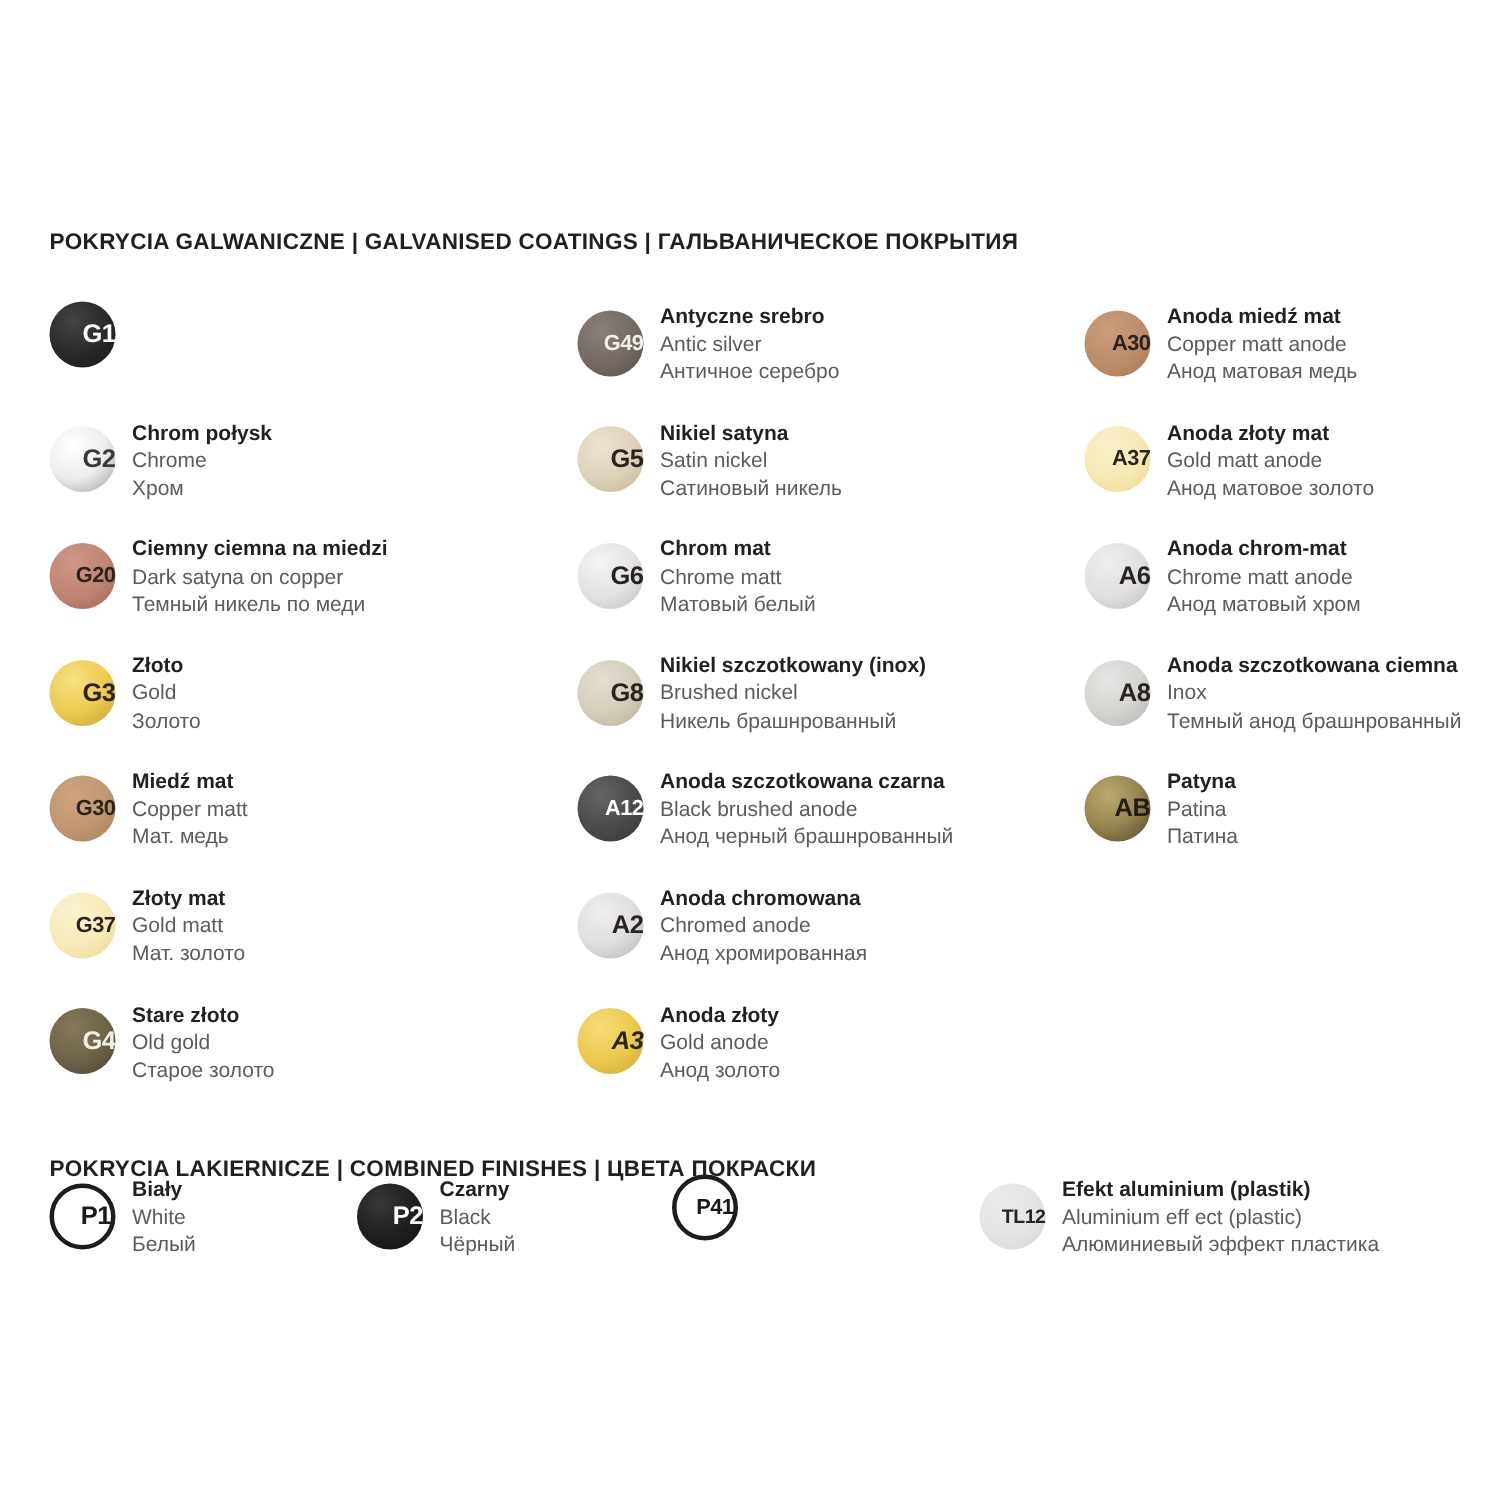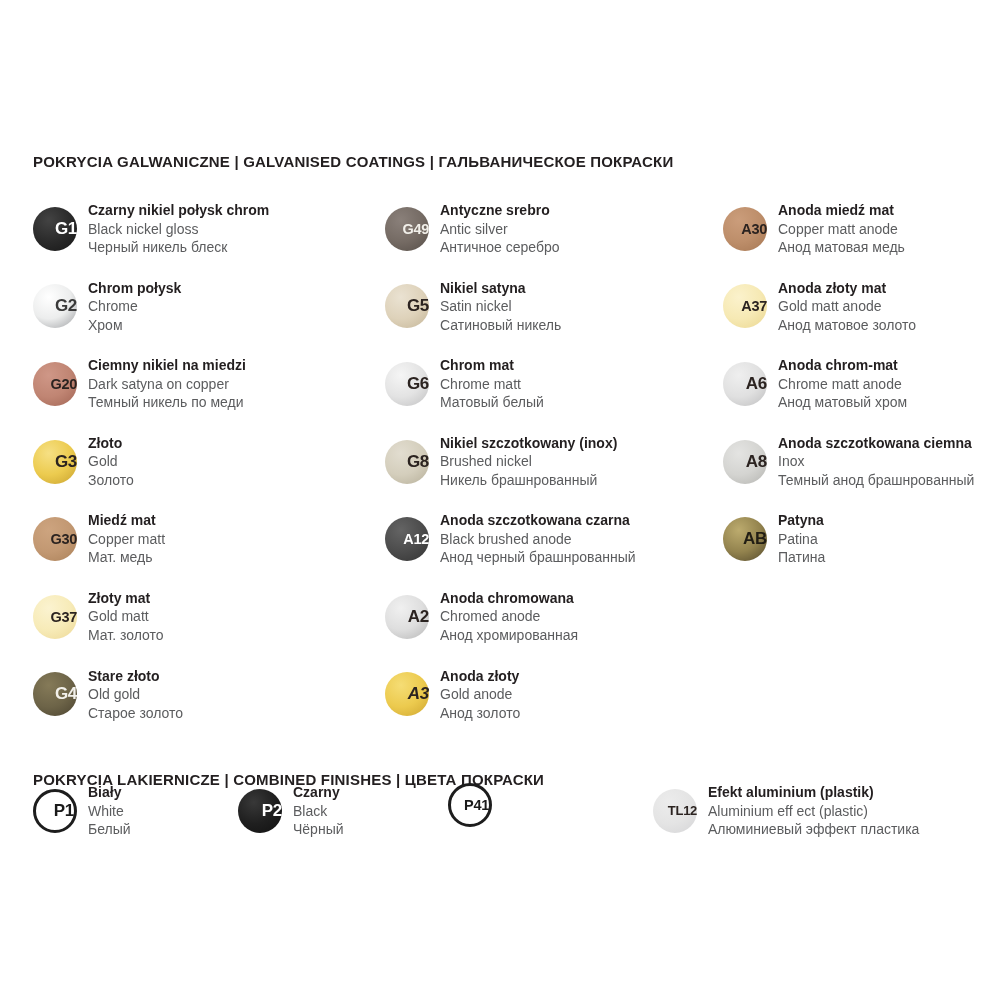--- a/index.html
+++ b/index.html
@@ -66,52 +66,47 @@
     white-space: nowrap;
   }
   .name-pl { font-weight: bold; color: #231f20; }
   .name-en, .name-ru { color: #5b5c5e; }
 </style>
 </head>
 <body>
 
 <div class="page">
 
-  <h2 class="section-title title-galv">POKRYCIA GALWANICZNE | GALVANISED COATINGS | ГАЛЬВАНИЧЕСКОЕ ПОКРАСКИ</h2>
+  <h2 class="section-title title-galv">POKRYCIA GALWANICZNE | GALVANISED COATINGS | ГАЛЬВАНИЧЕСКОЕ ПОКРЫТИЯ</h2>
 
   <div class="grid grid-galv">
 
       <div class="swatch-item">
         <div class="swatch-circle" style="background: radial-gradient(circle at 36% 30%, rgb(67, 67, 67) 0%, rgb(42, 42, 42) 52%, rgb(22, 22, 22) 100%); color: rgb(255, 255, 255);">
           <span>G1</span>
-        </div>
-        <div class="names">
-          <span class="name-pl">Czarny nikiel połysk chrom</span>
-          <span class="name-en">Black nickel gloss</span>
-          <span class="name-ru">Черный никель блеск</span>
         </div>
       </div>
 
       <div class="swatch-item">
         <div class="swatch-circle" style="background: radial-gradient(circle at 36% 30%, rgb(255, 255, 255) 0%, rgb(236, 237, 237) 52%, rgb(155, 157, 160) 100%); color: rgb(58, 58, 58);">
           <span>G2</span>
         </div>
         <div class="names">
           <span class="name-pl">Chrom połysk</span>
           <span class="name-en">Chrome</span>
           <span class="name-ru">Хром</span>
         </div>
       </div>
 
       <div class="swatch-item">
         <div class="swatch-circle" style="background: radial-gradient(circle at 36% 30%, rgb(207, 151, 135) 0%, rgb(192, 133, 115) 52%, rgb(160, 99, 83) 100%); color: rgb(43, 35, 32); font-size: 14.5px;">
           <span>G20</span>
         </div>
         <div class="names">
-          <span class="name-pl">Ciemny nikiel na miedzi</span>
+          <span class="name-pl">Ciemny ciemna na miedzi</span>
           <span class="name-en">Dark satyna on copper</span>
           <span class="name-ru">Темный никель по меди</span>
         </div>
       </div>
 
       <div class="swatch-item">
         <div class="swatch-circle" style="background: radial-gradient(circle at 36% 30%, rgb(246, 224, 132) 0%, rgb(236, 203, 79) 52%, rgb(199, 160, 45) 100%); color: rgb(43, 35, 32);">
           <span>G3</span>
         </div>
         <div class="names">

